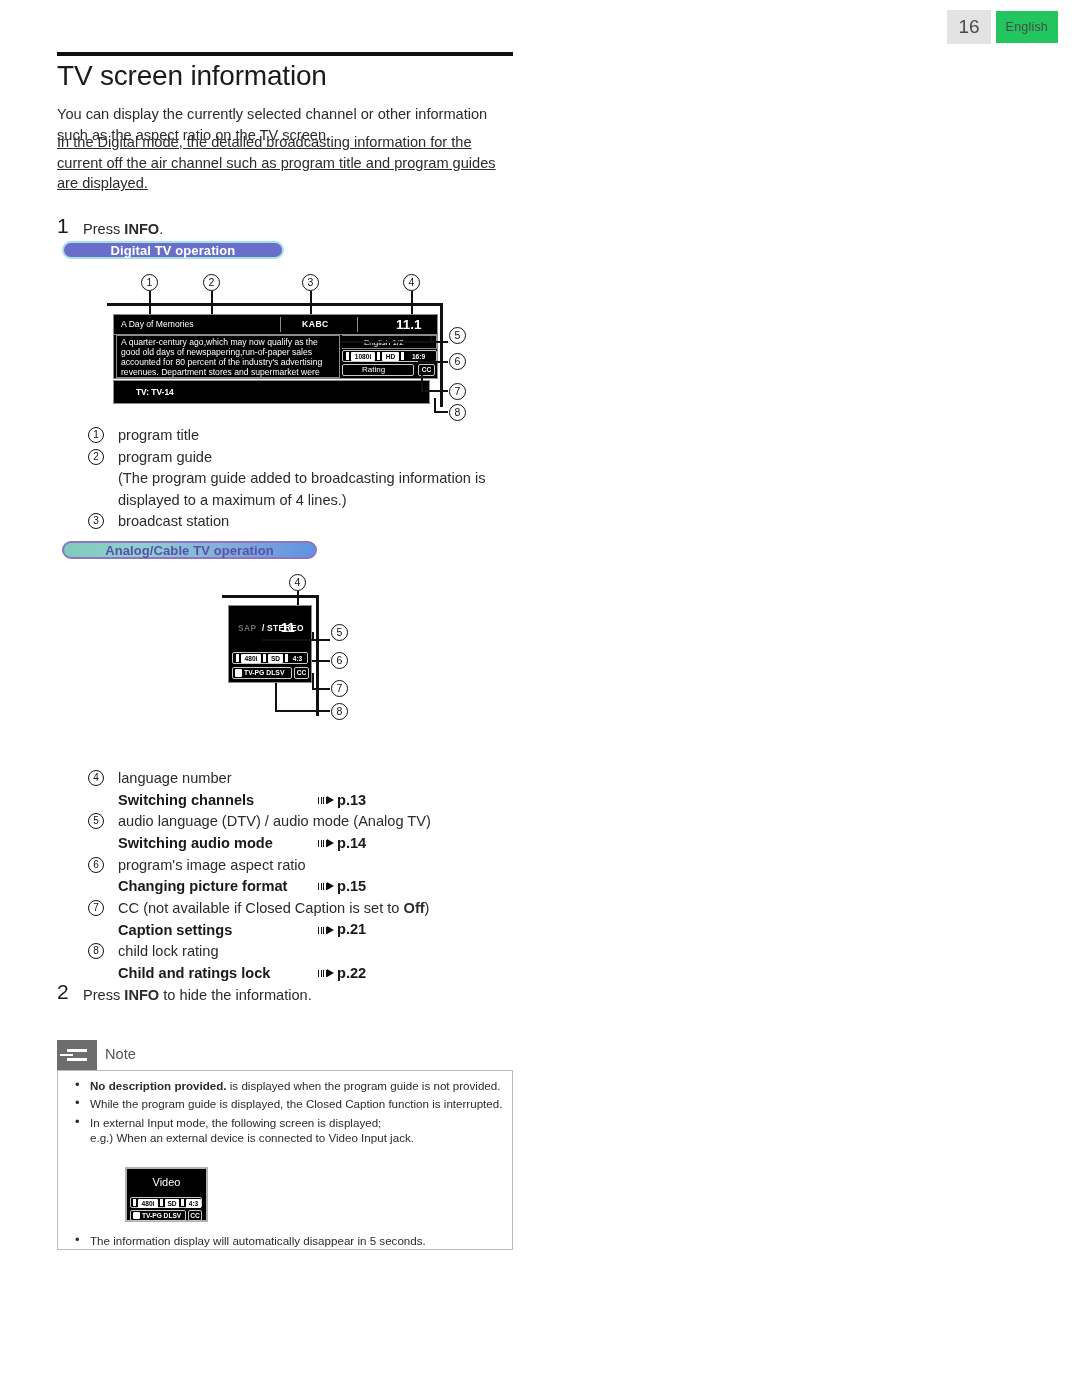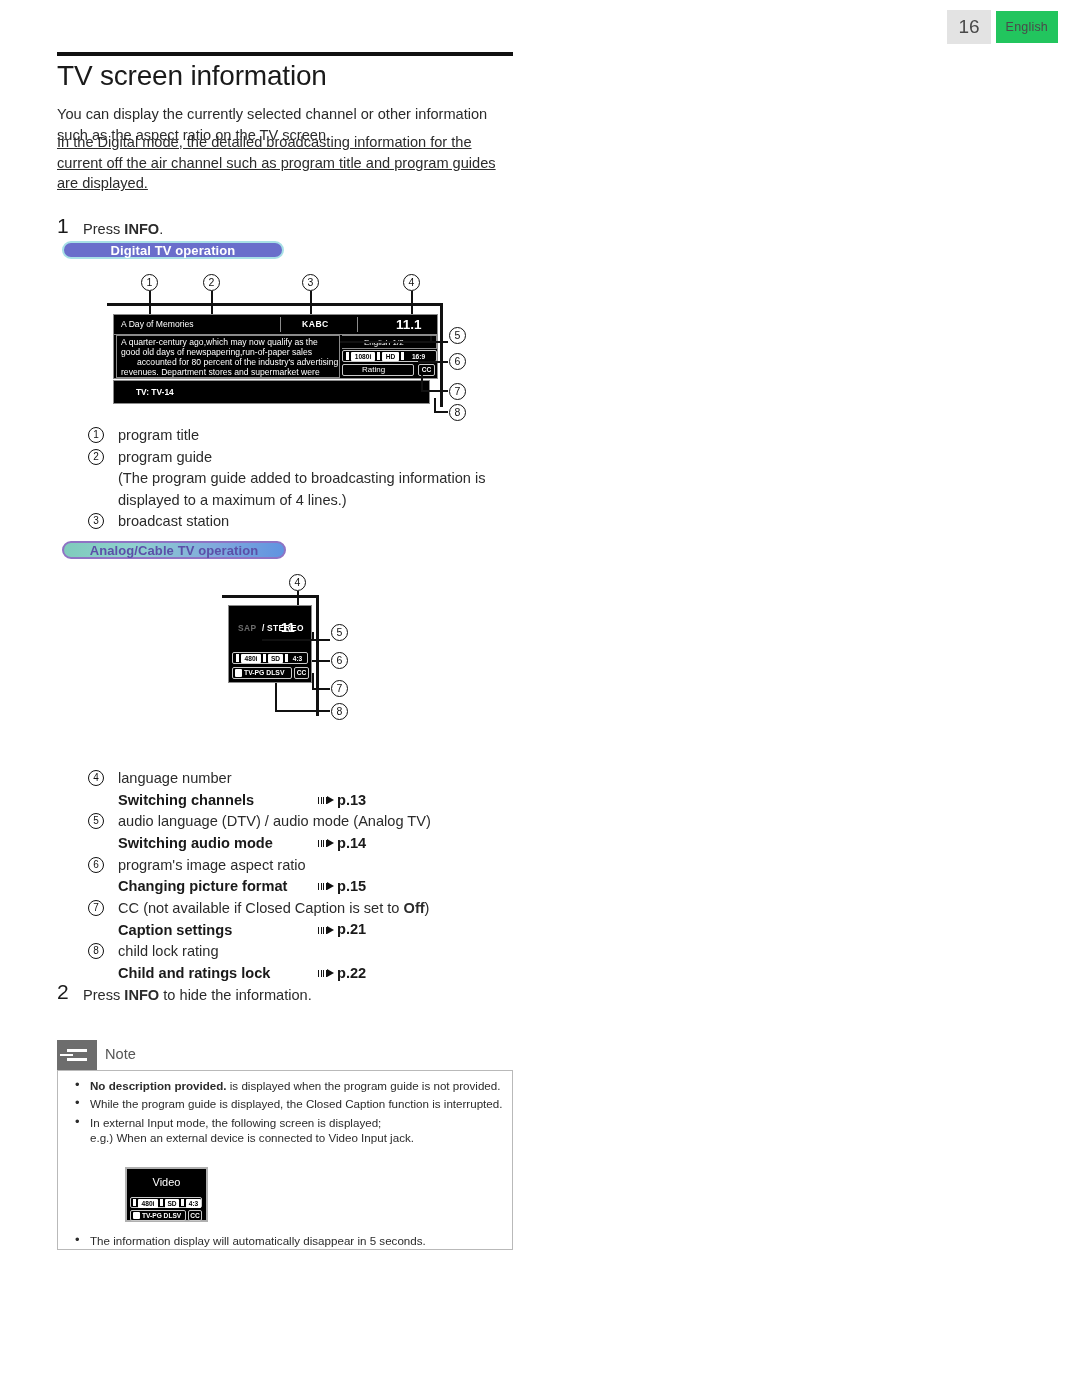--- a/index.html
+++ b/index.html
@@ -50,21 +50,21 @@
   .pill {
     position:absolute; height:18px; border-radius:10px;
     display:flex; align-items:center; justify-content:center;
     font-size:13px; font-weight:bold; letter-spacing:.1px;
   }
   .pill-digital {
     left:62px; top:241px; width:222px;
     background:#6a6ecb; border:2px solid #a8e0e6; color:#ffffff;
   }
   .pill-analog {
-    left:62px; top:541px; width:224px;
+    left:62px; top:541px; width:255px;
     background:linear-gradient(100deg,#7fcbbc 0%,#8fd0cf 32%,#7fa8dd 70%,#5f93e0 100%);
     border:2px solid #8f73c4; color:#5b4fa8;
   }
 
   
   .cb {
     position:absolute; width:17px; height:17px; border-radius:50%;
     border:1.4px solid #111; background:#fff; color:#111;
     font-size:10.5px; line-height:15px; text-align:center;
   }
@@ -172,21 +172,21 @@
     <div style="position:absolute;left:0;top:0;width:100%;height:19px;background:#000;"></div>
     <div class="osd-sep" style="left:166px; top:2px; height:15px;"></div>
     <div class="osd-sep" style="left:243px; top:2px; height:15px;"></div>
     <div class="osd-txt" style="left:7px; top:4px;">A Day of Memories</div>
     <div class="osd-txt" style="left:188px; top:4px; font-weight:bold; letter-spacing:.5px;">KABC</div>
     <div class="osd-txt" style="left:282px; top:1px; font-size:13.5px; font-weight:bold; line-height:17px;">11.1</div>
     <div class="osd-sep" style="left:0; top:19px; width:100%; height:1.4px; background:#8b8b8b;"></div>
 
     <div class="osd-txt" style="left:7px; top:22px;">A quarter-century ago,which may now qualify as the</div>
     <div class="osd-txt" style="left:7px; top:32px;">good old days of newspapering,run-of-paper sales</div>
-    <div class="osd-txt" style="left:7px; top:42px;margin-left:16px;">accounted for 80 percent of the industry's advertising</div>
+    <div class="osd-txt" style="left:7px; top:42px;">accounted for 80 percent of the industry's advertising</div>
     <div class="osd-txt" style="left:7px; top:52px;">revenues. Department stores and supermarket were</div>
 
     <div style="position:absolute;left:2px;top:20px;width:224px;height:43px;border:1.4px solid #8b8b8b;pointer-events:none;"></div>
 
     <div class="osd-txt" style="left:250px; top:23px; font-size:8px;">English 1/2</div>
     <div style="position:absolute;left:228px;top:20px;width:95px;height:14px;border:1.2px solid #8b8b8b;border-left:none;"></div>
 
     <div style="position:absolute;left:228px;top:35px;width:95px;height:12px;border:1.3px solid #c9c9c9;border-radius:2px;"></div>
     <div style="position:absolute;left:232px;top:37px;width:3px;height:8px;background:#fff;"></div>
     <div class="chip" style="left:237px; top:37px; width:24px;">1080i</div>

